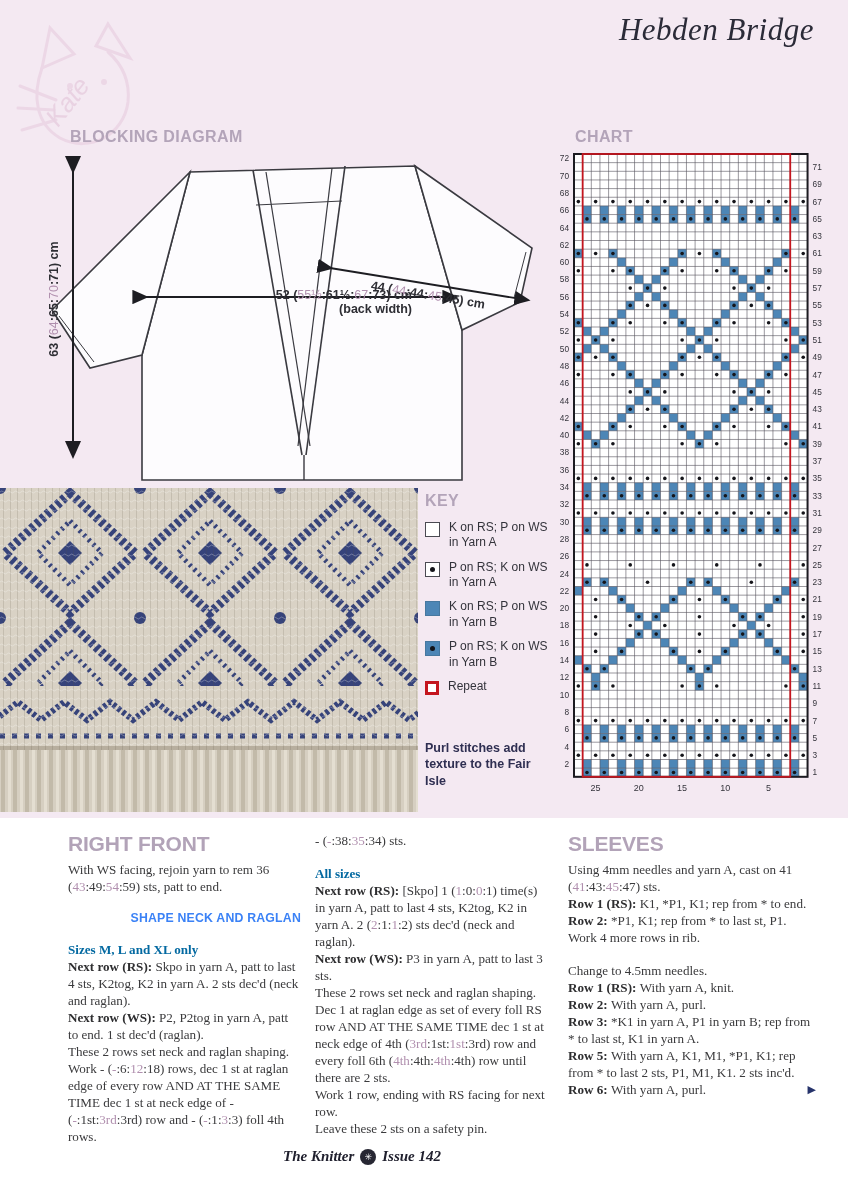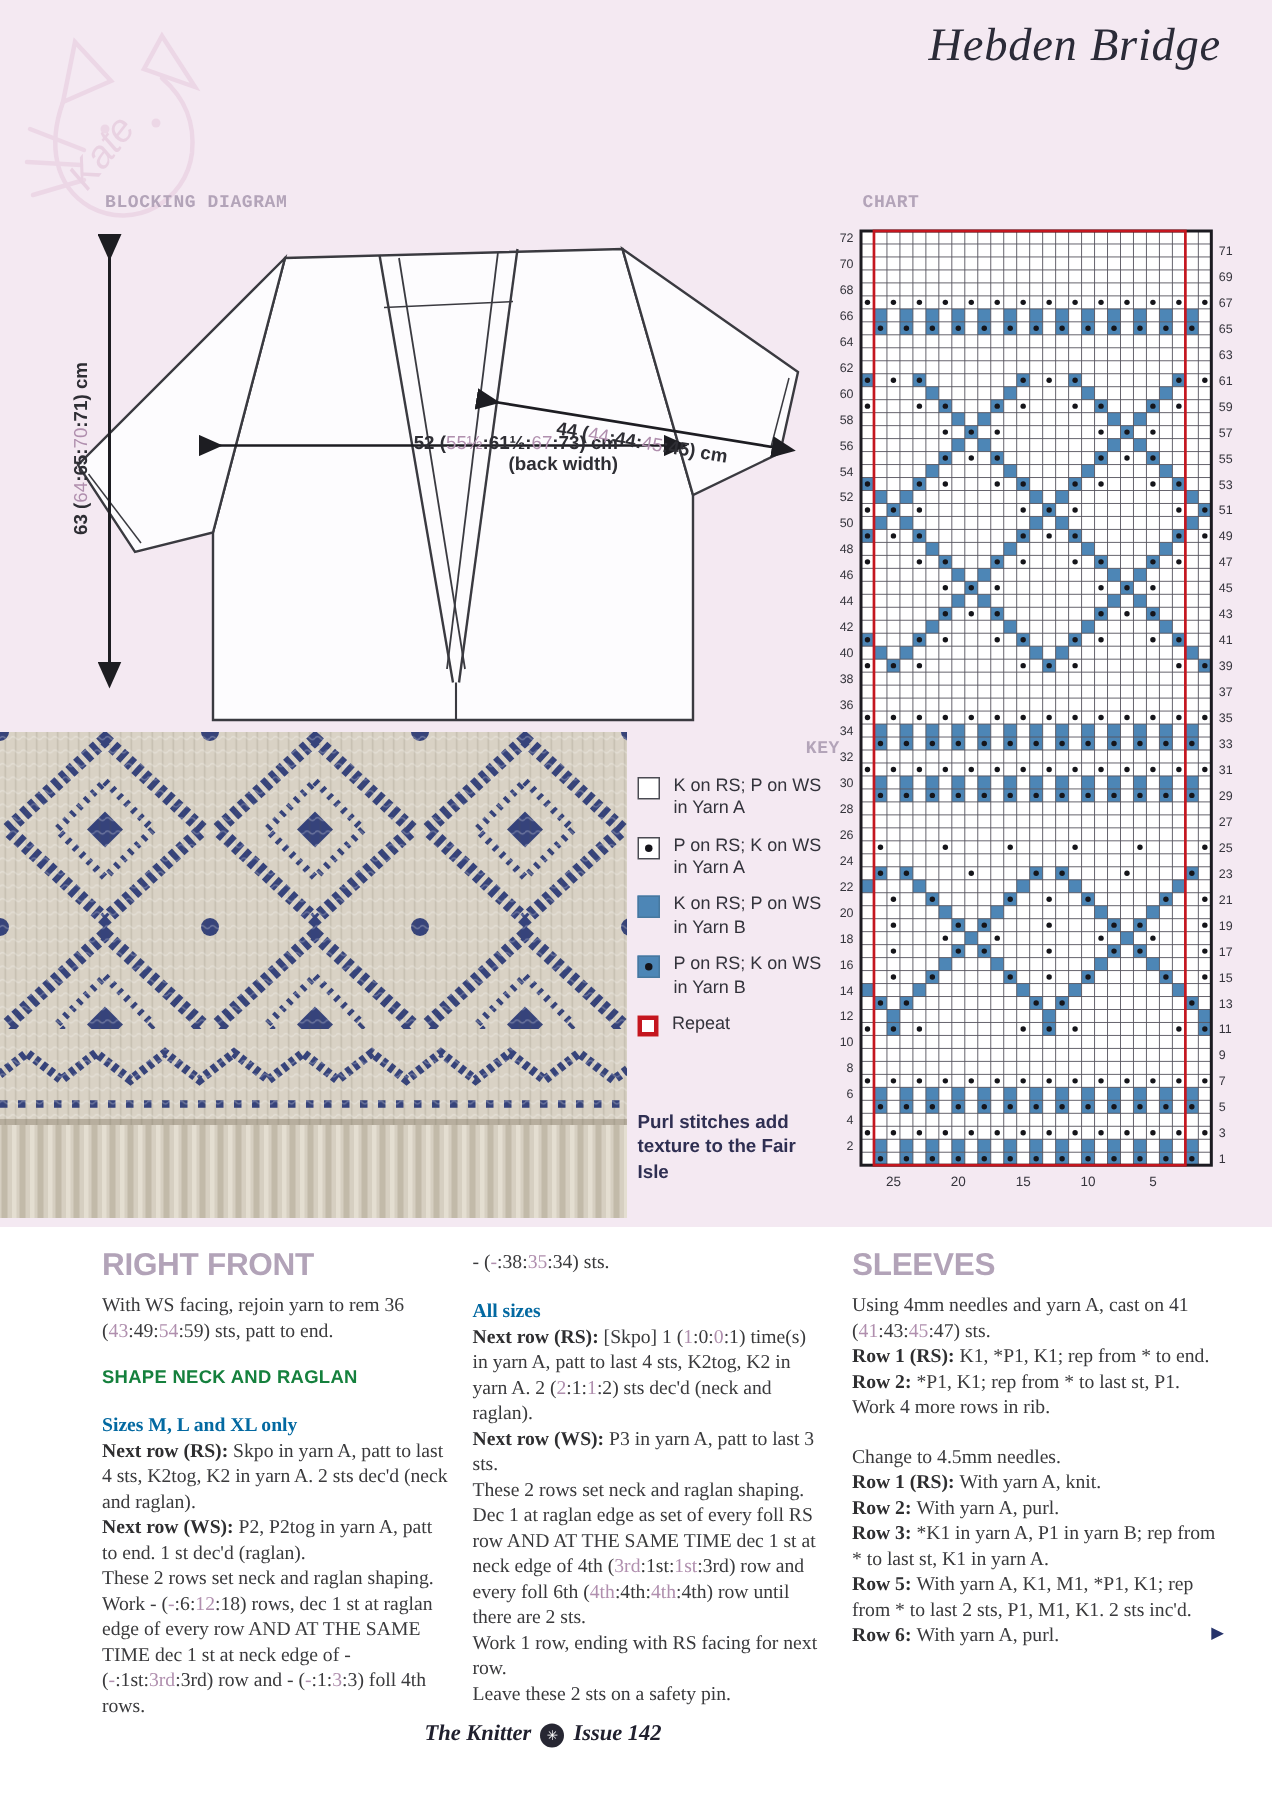--- a/index.html
+++ b/index.html
@@ -3,21 +3,21 @@
 <meta charset="utf-8">
 <style>
   html,body{margin:0;padding:0;}
   body{width:848px;height:1200px;position:relative;background:#f4e9f2;font-family:"Liberation Serif",serif;overflow:hidden;}
   .abs{position:absolute;}
 
   
   #page-title{top:12px;right:34px;font:italic 31px "Liberation Serif",serif;color:#2b2b38;letter-spacing:.5px;}
 
   
-  .sec-heading{font-family:Liberation Mono, monospace;font-weight:bold;font-size:12px;color:#b3a4b9;letter-spacing:.4px;text-align:right;}
+  .sec-heading{font-family:Liberation Sans, sans-serif;font-weight:bold;font-size:16px;color:#b3a4b9;letter-spacing:.4px;}
 
   
   .measure-label{font-family:"Liberation Sans",sans-serif;font-weight:bold;font-size:12.5px;color:#2e2e34;text-align:center;}
   .mv{color:#b08fae;font-weight:normal;}
 
   
   #key-block{top:492px;left:425px;width:135px;}
   .key-item{display:flex;gap:9px;margin-bottom:9px;align-items:flex-start;font:12px/1.28 "Liberation Sans",sans-serif;color:#33333b;}
   .key-sym{width:13px;height:13px;border:1px solid #4a4a52;background:#fff;position:relative;flex:none;margin-top:2px;}
   .sym-blue,.sym-blue-dot{background:#4d86b6;border-color:#47789f;}
@@ -26,21 +26,21 @@
 
   #chart-caption{top:740px;left:425px;width:110px;font:bold 12.5px/1.3 "Liberation Sans",sans-serif;color:#2f2f52;}
 
   
   #bottom-section{top:818px;left:0;width:848px;height:382px;background:#ffffff;padding-left:24px;}
   .text-col{position:absolute;top:14px;color:#3a3a3c;font:13.1px/1.3 "Liberation Serif",serif;}
   #col-1{left:68px;width:233px;}
   #col-2{left:315px;width:235px;}
   #col-3{left:568px;width:248px;}
   .col-heading{font:bold 21px "Liberation Sans",sans-serif;color:#b2a3b8;letter-spacing:-.2px;margin:0 0 5px 0;}
-  .subhead{font:bold 12.3px "Liberation Sans",sans-serif;color:#15803d;letter-spacing:.2px;margin:0;}
+  .subhead{font:bold 12.3px "Liberation Sans",sans-serif;color:#3b82f6;letter-spacing:.2px;margin:0;text-align:right;}
   .para{margin:0;}
   .para.bold{font-weight:bold;color:#0369a1;}
   .gap{margin-top:16px;}
   .lead{font-weight:bold;color:#2e2e30;}
   .fwd{float:right;color:#26336b;font-size:11px;line-height:17px;}
 
   
   #footer{top:1148px;left:0;width:724px;display:flex;justify-content:center;align-items:center;gap:6px;font:italic bold 15px "Liberation Serif",serif;color:#20202e;}
   #footer-logo{width:16px;height:16px;border-radius:50%;background:#272733;color:#fff;font:normal 9px/16px "Liberation Sans",sans-serif;text-align:center;font-style:normal;}
 

